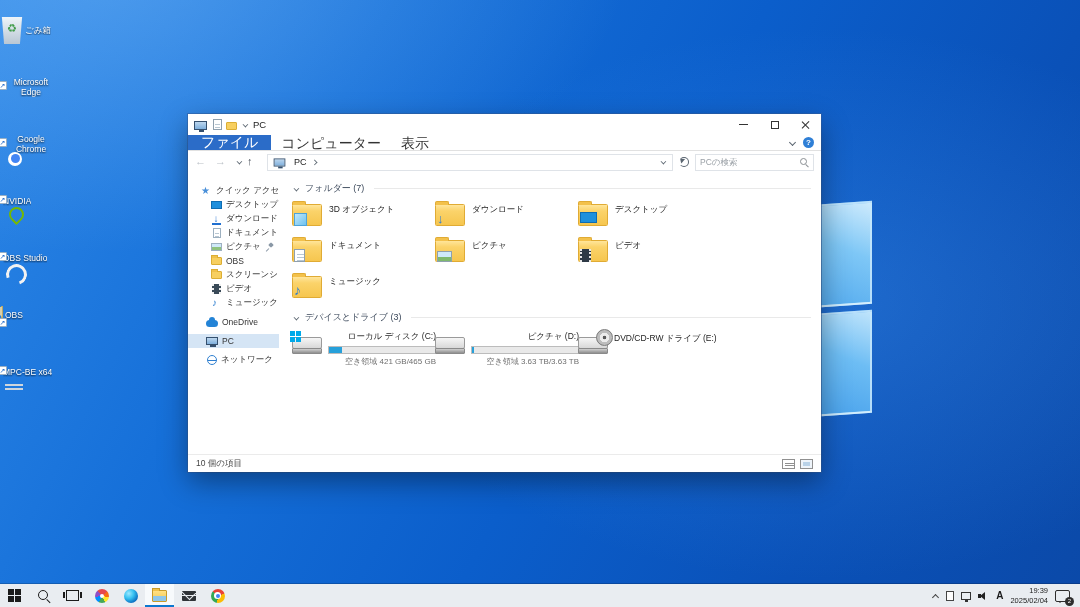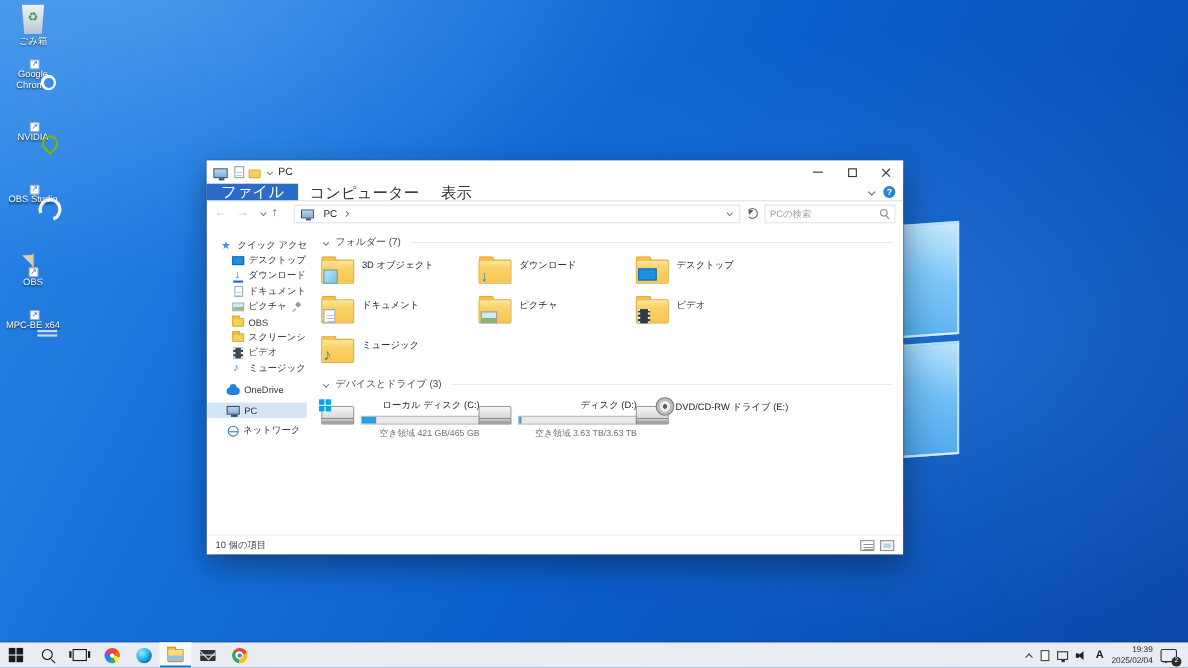--- a/index.html
+++ b/index.html
@@ -15,21 +15,21 @@
       linear-gradient(118deg,#2c86e6 0%,#1670d9 28%,#0b5ecb 55%,#0a51b8 78%,#0b49a8 100%);
   }
   .wlogo { position:absolute; left:779px; top:204px; width:93px; height:216px; transform:skewY(-4deg); }
   .pane { position:absolute; left:0; width:100%; height:103px;
     background:linear-gradient(205deg,#cdeafc 0%,#7ec7f6 40%,#49a3ec 100%);
     border:2px solid rgba(218,241,255,.75); }
   .pane.b { top:109px; background:linear-gradient(205deg,#bfe4fb 0%,#6dbdf4 40%,#3f9ae9 100%); }
 
   
   .dicons { position:absolute; left:1px; top:4px; display:flex; flex-direction:column; }
-  .dicon { width:58px; height:53px; margin-bottom:4px; display:flex; flex-direction:column; align-items:center; gap:2px; cursor:default; }
+  .dicon { width:58px; height:53px; margin-bottom:4px; display:flex; flex-direction:row; align-items:center; gap:2px; cursor:default; }
   .dlabel { font-size:8.5px; color:#fff; text-shadow:0 1px 2px rgba(0,0,0,.85); text-align:center; line-height:1.15; max-height:20px; overflow:hidden; }
   .dart { position:relative; }
   .dart .sc { position:absolute; left:-3px; bottom:-2px; width:9px; height:9px; background:#fff; border:1px solid #9ab0c4; border-radius:1px; font-size:7px; line-height:8px; text-align:center; color:#1a66c9; }
   .dart .sc::before { content:"\2197"; }
 
   .ic-recycle { width:22px; height:27px; background:linear-gradient(180deg,#eef4f9,#b9c7d4); clip-path:polygon(4% 0,96% 0,86% 100%,14% 100%); position:relative; }
   .ic-recycle::before { content:"\267B"; position:absolute; left:0; right:0; top:5px; text-align:center; font-size:11px; color:#3f9b48; }
   .ic-edge { width:28px; height:28px; border-radius:50%; background:radial-gradient(circle at 34% 32%, #9be8ff 0%, #35c1f1 38%, #0a6fc2 74%, #0c59a4 100%); }
   .ic-chrome { width:28px; height:28px; border-radius:50%; background:conic-gradient(from -50deg,#ea4335 0 33%,#fbbc05 33% 66%,#34a853 66% 100%); position:relative; }
   .ic-chrome::before { content:""; position:absolute; left:7px; top:7px; width:14px; height:14px; border-radius:50%; background:#fff; }
@@ -38,21 +38,21 @@
   .ic-nvidia::before { content:""; position:absolute; left:8px; top:5px; width:11px; height:11px; border:2.5px solid #76b900; border-radius:50% 50% 50% 0; transform:rotate(-45deg); }
   .ic-obsstudio { width:27px; height:27px; border-radius:50%; background:#101010; position:relative; }
   .ic-obsstudio::before { content:""; position:absolute; left:5px; top:5px; width:15px; height:15px; border:3px solid #f2f2f2; border-bottom-color:transparent; border-radius:50%; transform:rotate(25deg); }
   .ic-obsdoc { width:21px; height:26px; background:#f5edd2; border:1px solid #b9a767; position:relative; }
   .ic-obsdoc::before { content:""; position:absolute; right:0; top:0; border:5px solid #d9cfa8; border-left-color:transparent; border-bottom-color:transparent; }
   .ic-mpc { width:27px; height:21px; margin-top:3px; background:#20262c; border-radius:2px; position:relative; overflow:hidden; }
   .ic-mpc::before { content:""; position:absolute; left:0; top:0; width:100%; height:7px; background:repeating-linear-gradient(55deg,#111 0 4px,#ececec 4px 8px); }
   .ic-mpc::after { content:""; position:absolute; left:4px; top:11px; width:18px; height:2px; background:#cfd6dd; box-shadow:0 4px 0 #cfd6dd; }
 
   
-  .window { position:absolute; left:188px; top:146px; width:633px; height:358px; background:#fff;
+  .window { position:absolute; left:188px; top:114px; width:633px; height:358px; background:#fff;
     box-shadow:0 10px 26px rgba(0,0,0,.38), 0 0 0 1px rgba(52,96,160,.55); font-size:9px; color:#222; }
 
   .titlebar { height:21px; display:flex; align-items:center; padding-left:6px; background:#fff; }
   .qic { width:12px; height:12px; position:relative; margin-right:4px; flex:none; }
   .q-pc { width:13px; height:9px; margin-top:1px; border:1px solid #35506e; background:linear-gradient(180deg,#bcd6ee,#7fb0dd); }
   .q-pc::after { content:""; position:absolute; left:4px; bottom:-3px; width:5px; height:2px; background:#35506e; }
   .q-page { width:9px; height:11px; margin-left:2px; background:#fff; border:1px solid #8fa0ae; background-image:repeating-linear-gradient(to bottom,transparent 0 2px,#b9c7d2 2px 3px); background-size:5px 7px; background-position:1px 2px; background-repeat:no-repeat; }
   .q-nfol { width:11px; height:8px; margin-top:2px; background:#f7cf5f; border:1px solid #dcae34; border-radius:1px; }
   .chev { width:8px; height:8px; position:relative; flex:none; }
   .chev::before { content:""; position:absolute; left:2px; top:1px; width:4px; height:4px; border-right:1.2px solid #5a6570; border-bottom:1.2px solid #5a6570; transform:rotate(45deg); }
@@ -206,20 +206,24 @@
     <span class="pane"></span>
     <span class="pane b"></span>
   </div>
 
   <div class="dicons">
     <div class="dicon">
       <span class="ic-recycle"></span>
       <span class="dlabel">ごみ箱</span>
     </div>
     <div class="dicon">
+      <span class="dart"><span class="ic-edge"></span><span class="sc"></span></span>
+      <span class="dlabel">Microsoft Edge</span>
+    </div>
+    <div class="dicon">
       <span class="dart"><span class="ic-chrome"></span><span class="sc"></span></span>
       <span class="dlabel">Google Chrome</span>
     </div>
     <div class="dicon">
       <span class="dart"><span class="ic-nvidia"></span><span class="sc"></span></span>
       <span class="dlabel">NVIDIA</span>
     </div>
     <div class="dicon">
       <span class="dart"><span class="ic-obsstudio"></span><span class="sc"></span></span>
       <span class="dlabel">OBS Studio</span>
@@ -411,21 +415,21 @@
                 </span>
               <span class="free">空き領域 421 GB/465 GB</span>
             </span>
           </div>
           <div class="dtile">
             <span class="drv">
                 <span class="case"></span>
                 <span class="base"></span>
               </span>
             <span class="dcol">
-              <span class="tlabel" style="margin-top:0">ディスク (D:)</span>
+              <span class="tlabel" style="margin-top:0">ピクチャ (D:)</span>
               <span class="bar">
                   <span class="fill" style="width: 2%;"></span>
                 </span>
               <span class="free">空き領域 3.63 TB/3.63 TB</span>
             </span>
           </div>
           <div class="dtile">
             <span class="drv">
                 <span class="disc"></span>
                 <span class="case"></span>

